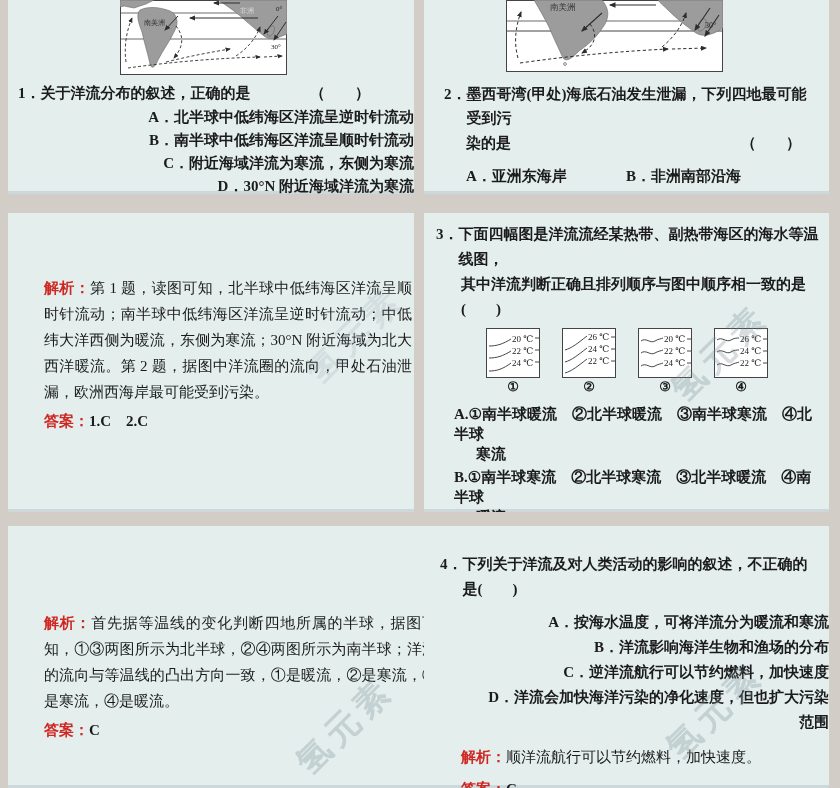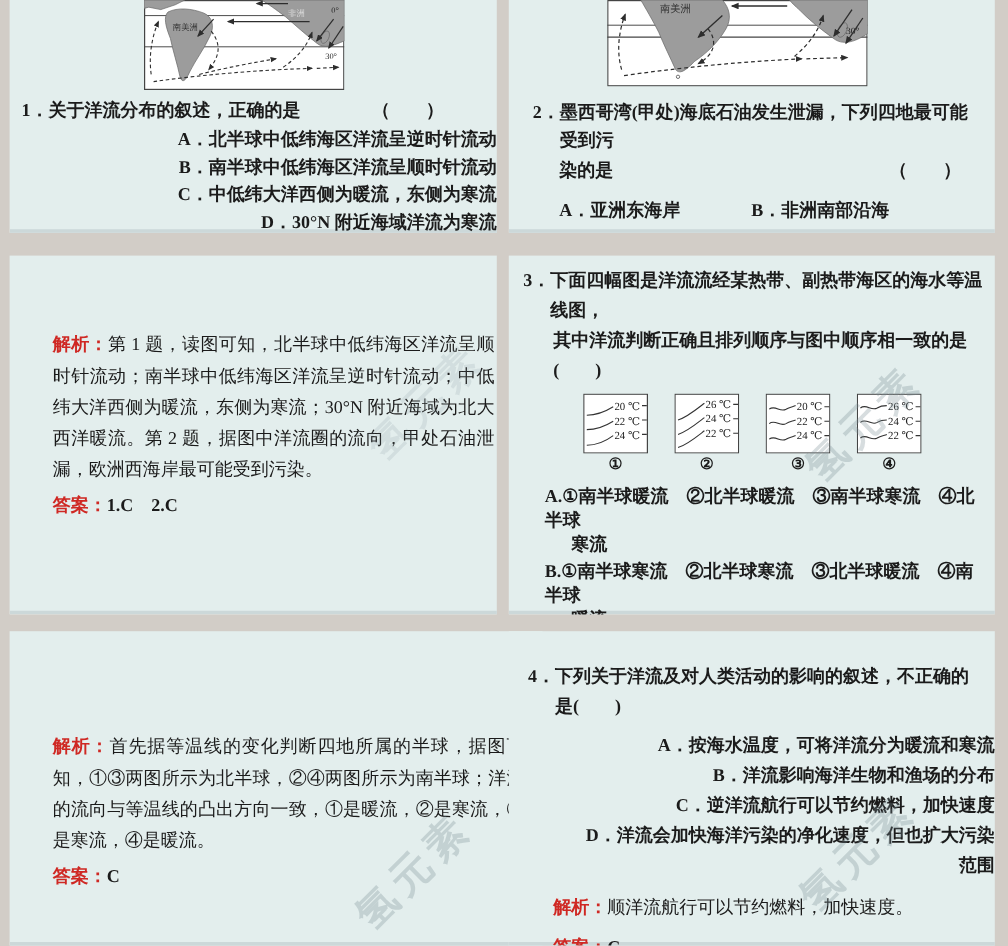--- a/index.html
+++ b/index.html
@@ -112,21 +112,21 @@
   </div>
   <div class="stem">
     <span class="num">1．</span>
       <span>关于洋流分布的叙述，正确的是</span>
       <span class="sp"></span>
       <span>（　　）</span>
   </div>
   <div class="opts">
     <div class="opt">A．北半球中低纬海区洋流呈逆时针流动</div>
     <div class="opt">B．南半球中低纬海区洋流呈顺时针流动</div>
-    <div class="opt">C．中低纬大洋西侧为暖流，东侧为寒流</div>
+    <div class="opt">C．附近海域洋流为寒流，东侧为寒流</div>
     <div class="opt">D．30°N 附近海域洋流为寒流</div>
   </div>
 </div>
 
 <div class="panel" id="p2">
   <div class="mapwrap">
     <svg width="217" height="72" viewBox="0 0 217 72">
       <defs>
         <marker id="a2" markerWidth="7" markerHeight="6" refX="5" refY="2.5" orient="auto">
           <path d="M0,0 L6,2.5 L0,5 Z" fill="#2d2d2d"></path>

